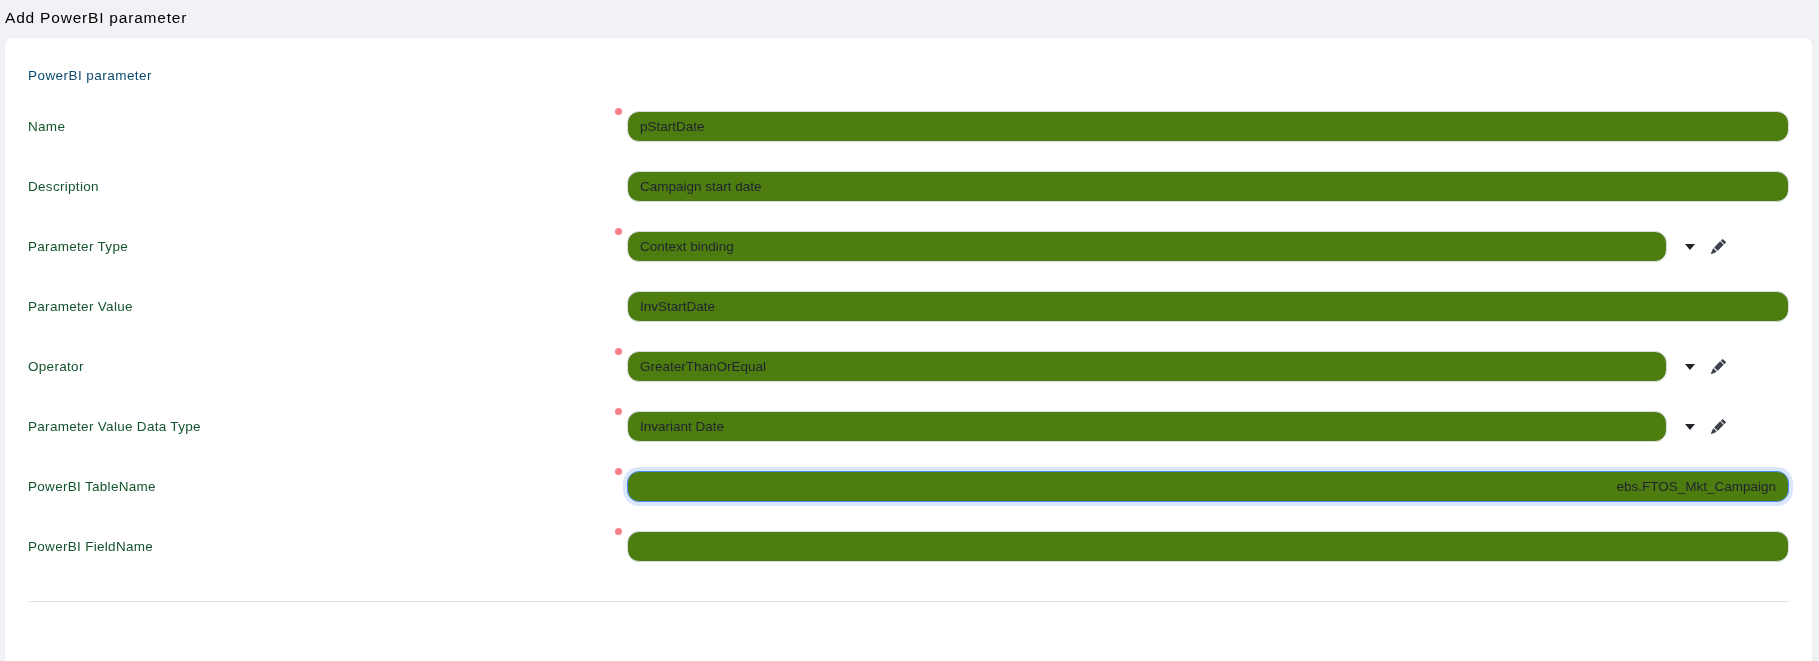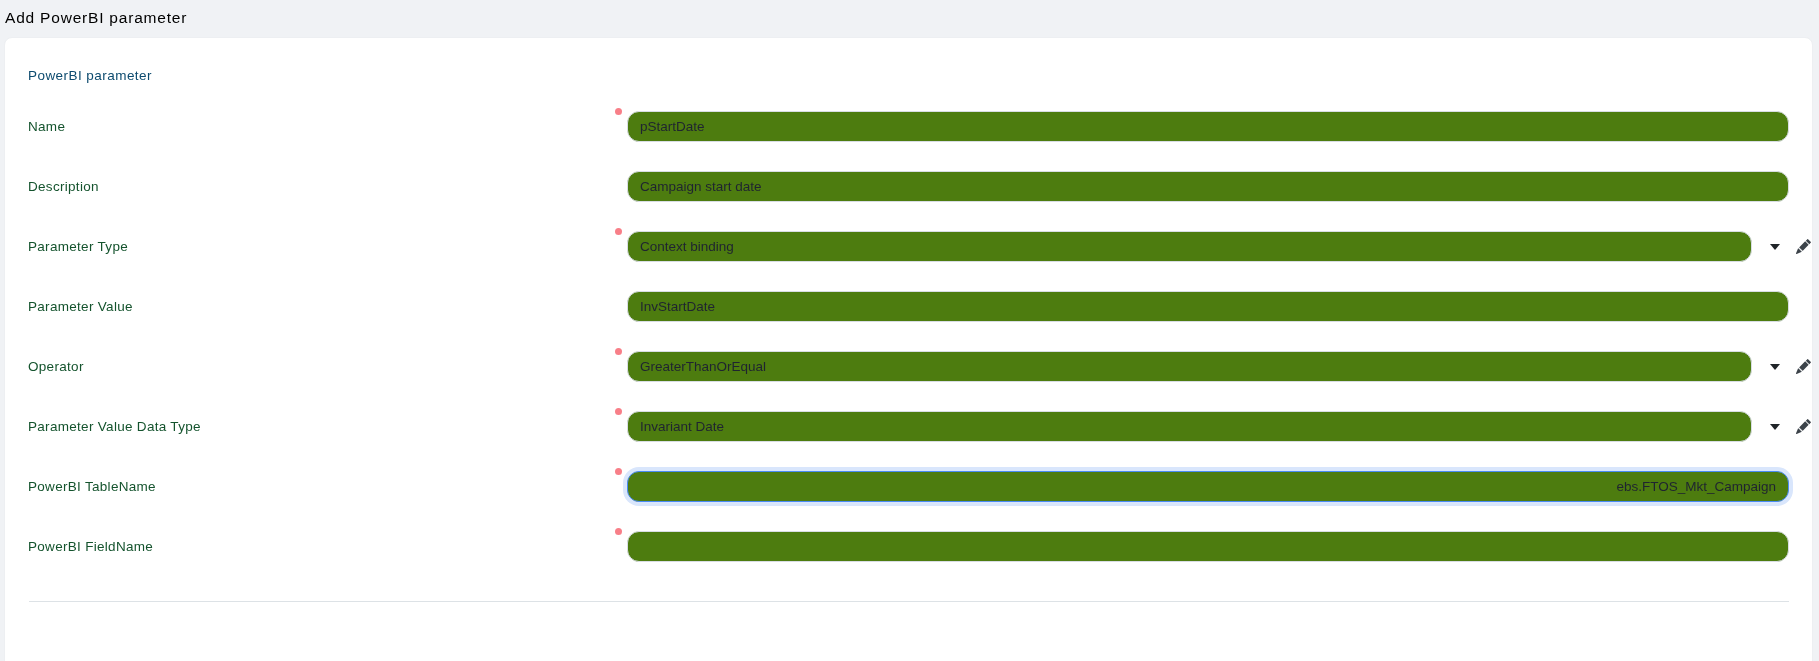--- a/index.html
+++ b/index.html
@@ -56,21 +56,21 @@
     border: 1px solid #d8dde4;
     border-radius: 12px;
     padding: 0 12px;
     font-family: "Liberation Sans", "DejaVu Sans", sans-serif;
     font-size: 13.5px;
     color: #1f2430;
     background: #4d7c0f;
     outline: none;
   }
   .text-row .txt { width: 1162px; }
-  .select-row .txt { width: 1125px; }
+  .select-row .txt { width: 1040px; }
   .txt.focused {
     border-color: #4b8bf5;
     box-shadow: 0 0 0 4px #d9e6fc;
     text-align: right;
   }
   .req-dot {
     position: absolute;
     left: -12px;
     top: -3px;
     width: 7px;

